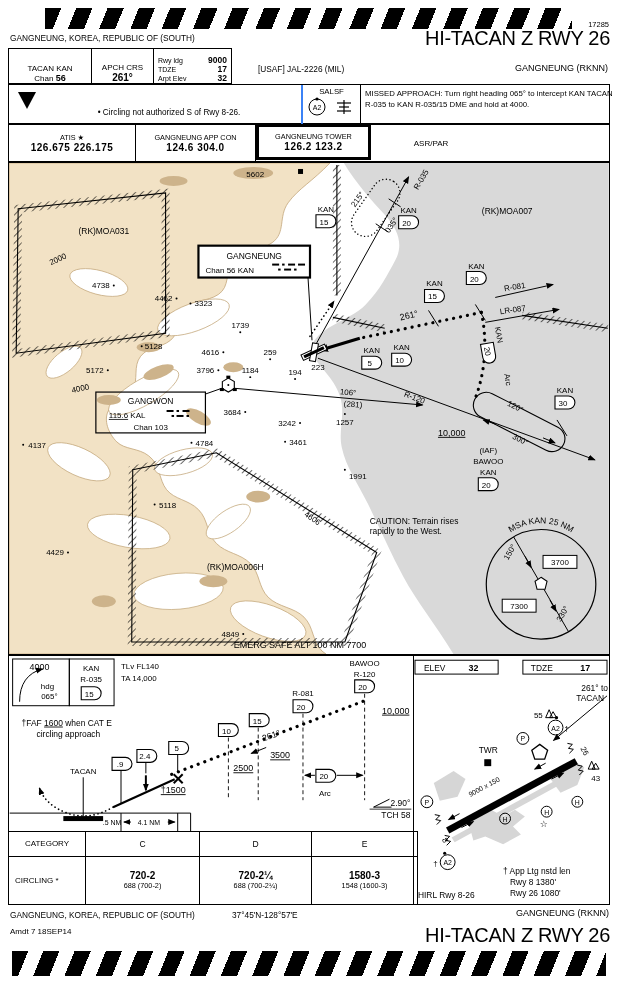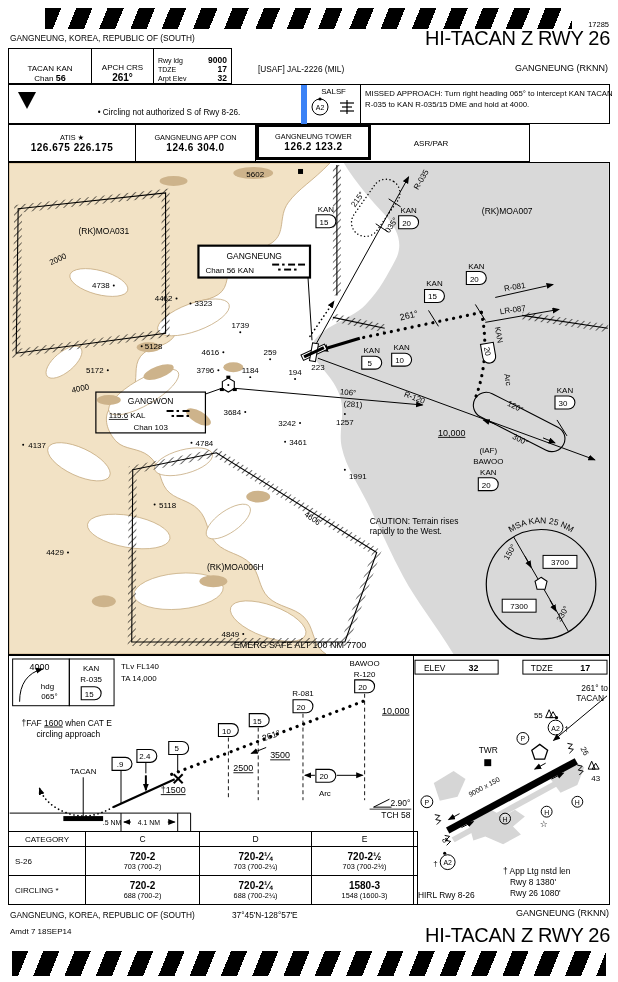--- a/index.html
+++ b/index.html
@@ -66,38 +66,38 @@
   </div>
   <div class="abs" style="left:258px;top:64px;font-size:8.3px;">[USAF] JAL-2226 (MIL)</div>
   <div class="abs" style="right:10px;top:63px;font-size:9px;">GANGNEUNG    (RKNN)</div>
 
   <div class="abs frame" style="left:8px;top:84px;width:602px;height:40px;">
     <svg class="abs" style="left:8px;top:6px;" width="20" height="20">
       <polygon points="1,1 19,1 10,18" fill="#000"></polygon>
       <text x="10" y="10" text-anchor="middle" font-size="8" font-weight="bold" fill="#fff">T</text>
     </svg>
     <div class="abs" style="left:30px;top:0;width:260px;height:55px;display:flex;align-items:center;justify-content:center;font-size:8.2px;">• Circling not authorized S of Rwy 8-26.</div>
-    <div class="abs" style="left:292px;top:0;width:60px;height:40px;border-left:6px solid #3b82f6;border-right:1px solid #000;box-sizing:border-box;text-align:center;">
+    <div class="abs" style="left:292px;top:0;width:60px;height:40px;border-left:2px solid #3b82f6;border-right:1px solid #000;box-sizing:border-box;text-align:center;">
       <div style="font-size:7.8px;margin-top:2px;">SALSF</div>
       <svg width="56" height="22">
         <circle cx="13" cy="11" r="8" fill="none" stroke="#000" stroke-width="1"></circle>
         <circle cx="13" cy="3" r="1.6" fill="#000"></circle>
         <text x="13" y="14" text-anchor="middle" font-size="7">A2</text>
         <g stroke="#000" stroke-width="1.2">
           <line x1="40" y1="4" x2="40" y2="18"></line>
           <line x1="33" y1="7" x2="47" y2="7"></line>
           <line x1="35" y1="11" x2="45" y2="11"></line>
           <line x1="33" y1="15" x2="47" y2="15"></line>
         </g>
       </svg>
     </div>
     <div class="abs" style="left:356px;top:3px;width:248px;font-size:7.8px;line-height:11px;">MISSED APPROACH: Turn right heading 065° to intercept KAN TACAN R-035 to KAN R-035/15 DME and hold at 4000.</div>
   </div>
 
-  <div class="abs frame" style="left:8px;top:124px;width:522px;height:38px;display:flex;">
+  <div class="abs frame" style="left:8px;top:124px;width:602px;height:38px;display:flex;">
     <div class="commcell" style="width:127px;">
       <div class="commname">ATIS ★</div>
       <div class="commfreq">126.675  226.175</div>
     </div>
     <div class="commcell" style="width:120px;">
       <div class="commname">GANGNEUNG APP CON</div>
       <div class="commfreq">124.6  304.0</div>
     </div>
     <div class="commcell" style="width:115px;border:3px solid #000;margin:-1px 0;">
       <div class="commname">GANGNEUNG TOWER</div>
@@ -586,35 +586,20 @@
   <div class="abs" style="left:8px;top:831px;">
     <table class="min" style="height:74px;">
       <tbody>
           <tr style="height:15px;">
         <th style="width:76px;font-size:8px;">CATEGORY</th>
         <th style="width:113px;font-size:8.5px;">C</th>
         <th style="width:111px;font-size:8.5px;">D</th>
         <th style="width:105px;font-size:8.5px;">E</th>
       </tr>
       <tr style="height:29px;">
-        <td style="font-size:8px;text-align:left;padding-left:6px;">S-26</td>
-        <td>
-              <div class="minv">720-2</div>
-              <div class="mins">703 (700-2)</div>
-            </td>
-        <td>
-              <div class="minv">720-2¼</div>
-              <div class="mins">703 (700-2¼)</div>
-            </td>
-        <td>
-              <div class="minv">720-2½</div>
-              <div class="mins">703 (700-2½)</div>
-            </td>
-      </tr>
-      <tr style="height:29px;">
         <td style="font-size:8px;text-align:left;padding-left:6px;">CIRCLING *</td>
         <td>
               <div class="minv">720-2</div>
               <div class="mins">688 (700-2)</div>
             </td>
         <td>
               <div class="minv">720-2¼</div>
               <div class="mins">688 (700-2¼)</div>
             </td>
         <td>

